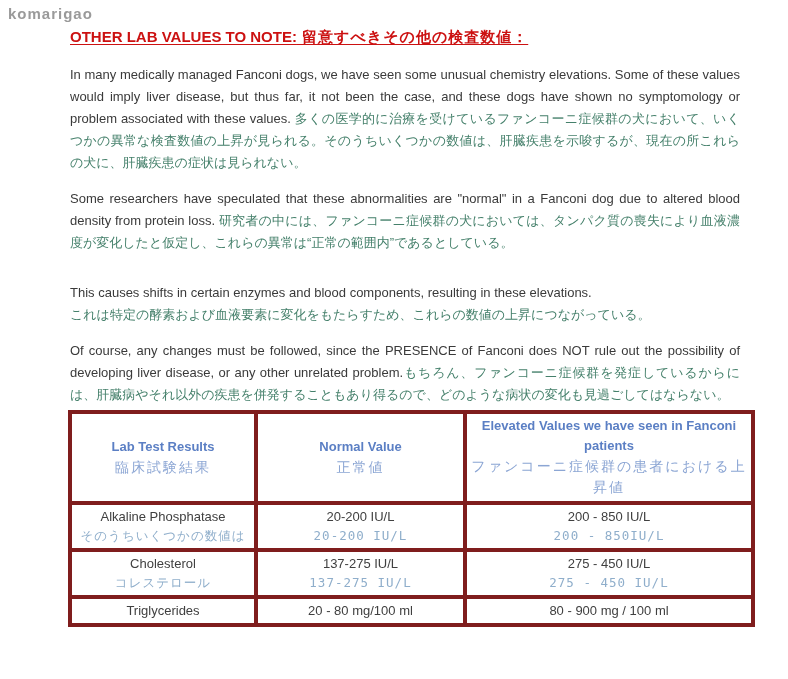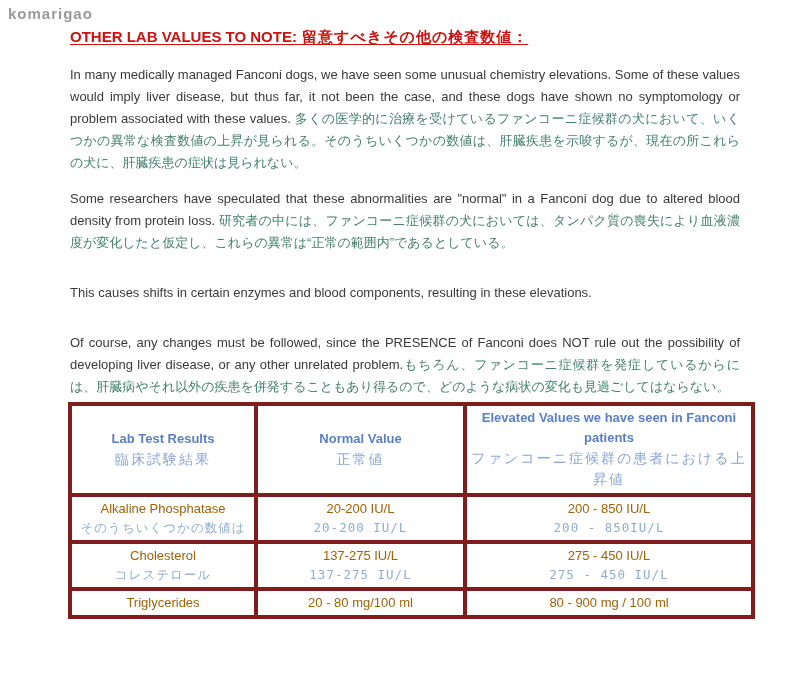--- a/index.html
+++ b/index.html
@@ -41,21 +41,21 @@
   .heading .jp { letter-spacing: 1px; }
   p.para {
     font-size: 13px;
     line-height: 22px;
     text-align: justify;
     color: #3a3a3a;
   }
   .p1 { margin-top: 17px; }
   .p2 { margin-top: 14px; }
   .p3 { margin-top: 28px; }
-  .p4 { margin-top: 28px; }
+  .p4 { margin-top: 14px; }
   p.para .jp { color: #45806b; }
   .p3 .jp { display: block; }
 
   table.lab {
     margin-top: 4px;
     margin-left: -2px;
     width: 683px;
     border-collapse: collapse;
     table-layout: fixed;
   }
@@ -72,21 +72,21 @@
     line-height: 20px;
   }
   th .th-jp {
     color: #8ca6d4;
     font-weight: normal;
     font-size: 14px;
     line-height: 21px;
     letter-spacing: 2px;
   }
   td .cell-en {
-    color: #a16207;
+    color: #404040;
     font-size: 13px;
     line-height: 19px;
   }
   td .cell-jp {
     color: #8faecb;
     font-family: "DejaVu Sans Mono", "Liberation Mono", monospace;
     font-size: 12.5px;
     line-height: 19px;
     letter-spacing: 1px;
   }
@@ -106,21 +106,21 @@
 
     <p class="para p1">
       <span class="en">In many medically managed Fanconi dogs, we have seen some unusual chemistry elevations. Some of these values would imply liver disease, but thus far, it not been the case, and these dogs have shown no symptomology or problem associated with these values. </span><span class="jp">多くの医学的に治療を受けているファンコーニ症候群の犬において、いくつかの異常な検査数値の上昇が見られる。そのうちいくつかの数値は、肝臓疾患を示唆するが、現在の所これらの犬に、肝臓疾患の症状は見られない。</span>
     </p>
 
     <p class="para p2">
       <span class="en">Some researchers have speculated that these abnormalities are "normal" in a Fanconi dog due to altered blood density from protein loss. </span><span class="jp">研究者の中には、ファンコーニ症候群の犬においては、タンパク質の喪失により血液濃度が変化したと仮定し、これらの異常は“正常の範囲内”であるとしている。</span>
     </p>
 
     <p class="para p3">
-      <span class="en">This causes shifts in certain enzymes and blood components, resulting in these elevations.</span>
+      <span class="en">This causes shifts in certain enzymes and blood components, resulting in these elevations.</span><span class="jp">これは特定の酵素および血液要素に変化をもたらすため、これらの数値の上昇につながっている。</span>
     </p>
 
     <p class="para p4">
       <span class="en">Of course, any changes must be followed, since the PRESENCE of Fanconi does NOT rule out the possibility of developing liver disease, or any other unrelated problem.</span><span class="jp">もちろん、ファンコーニ症候群を発症しているからには、肝臓病やそれ以外の疾患を併発することもあり得るので、どのような病状の変化も見過ごしてはならない。</span>
     </p>
 
     <table class="lab">
       <colgroup>
         <col style="width:186px">
         <col style="width:209px">

